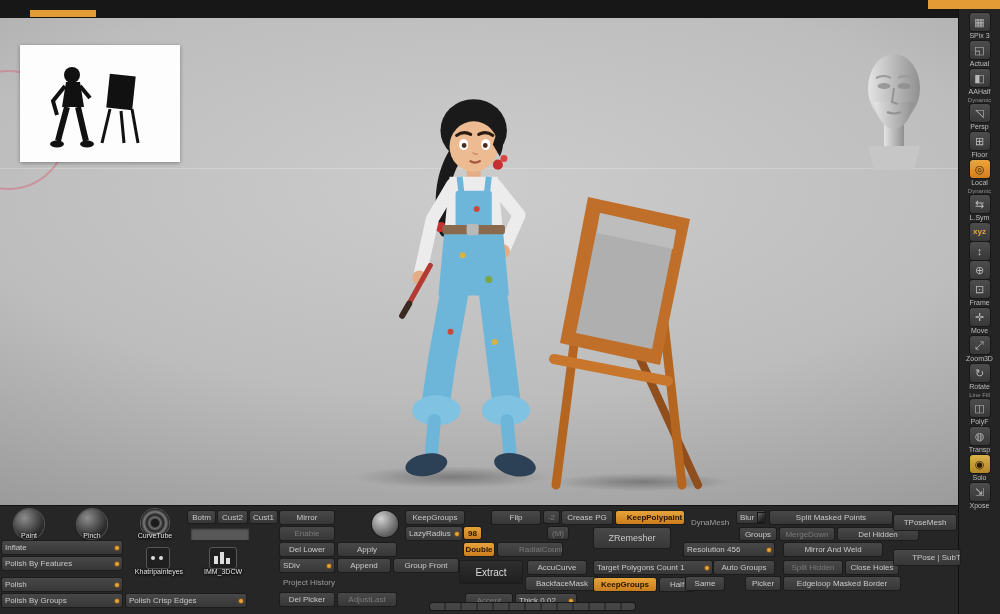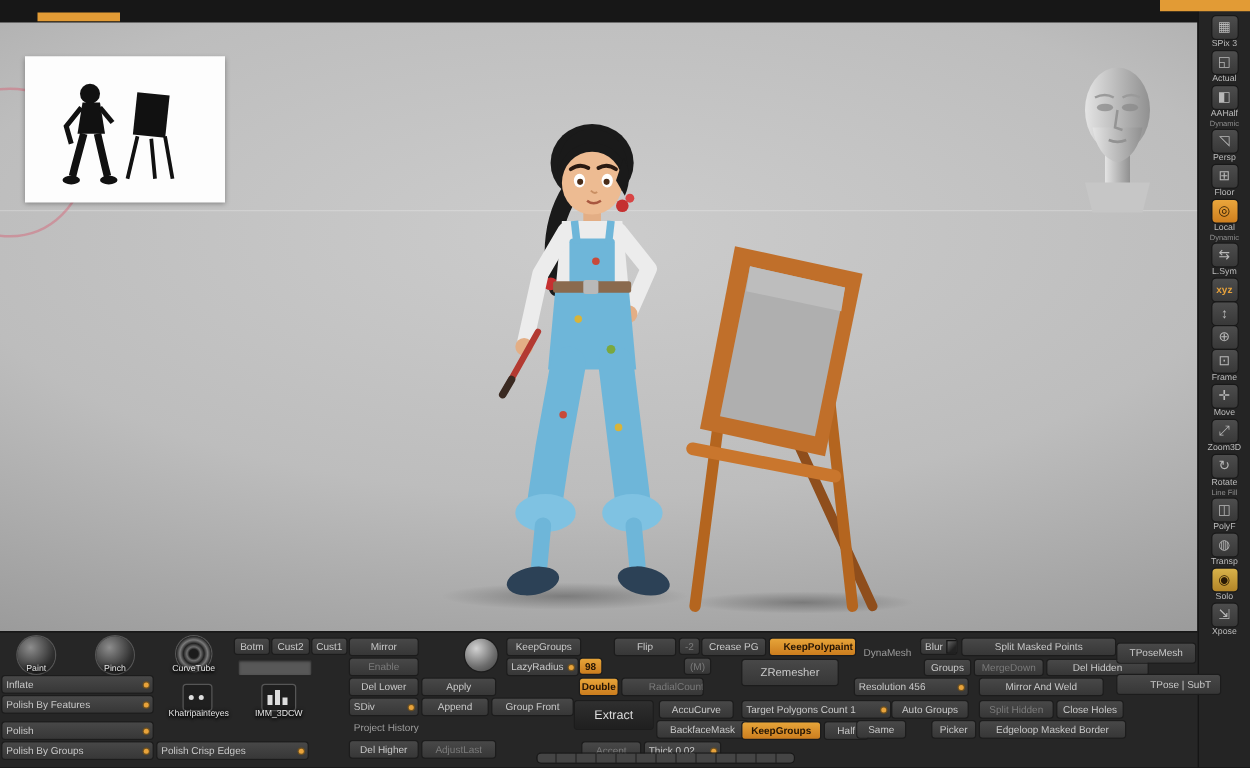--- a/index.html
+++ b/index.html
@@ -297,21 +297,21 @@
     </div>
 
     <div class="btn" style="left:280px;top:5px;width:54px;">Mirror</div>
     <div class="btn dim" style="left:280px;top:21px;width:54px;">Enable</div>
     <div class="btn" style="left:280px;top:37px;width:54px;">Del Lower</div>
     <div class="btn slider" style="left:280px;top:53px;width:54px;">
       <span>SDiv</span>
         <span class="dot"></span>
     </div>
     <div class="btn label-only" style="left:278px;top:70px;width:62px;">Project History</div>
-    <div class="btn" style="left:280px;top:87px;width:54px;">Del Higher</div>
+    <div class="btn" style="left:280px;top:87px;width:54px;">Del Picker</div>
     <div class="btn" style="left:338px;top:37px;width:58px;">Apply</div>
     <div class="btn" style="left:338px;top:53px;width:52px;">Append</div>
     <div class="btn" style="left:394px;top:53px;width:64px;">Group Front</div>
     <div class="btn dim" style="left:338px;top:87px;width:58px;">AdjustLast</div>
 
     <div class="sphere" style="left:372px;top:5px;"></div>
 
     <div class="btn" style="left:406px;top:5px;width:58px;">KeepGroups</div>
     <div class="btn slider" style="left:406px;top:21px;width:56px;">
       <span>LazyRadius</span>
@@ -360,18 +360,18 @@
 
     <div class="btn" style="left:770px;top:5px;width:122px;">Split Masked Points</div>
     <div class="btn dim" style="left:780px;top:22px;width:54px;height:12px;">MergeDown</div>
     <div class="btn" style="left:838px;top:22px;width:80px;height:12px;">Del Hidden</div>
     <div class="btn" style="left:784px;top:37px;width:98px;">Mirror And Weld</div>
     <div class="btn dim" style="left:784px;top:55px;width:58px;">Split Hidden</div>
     <div class="btn" style="left:846px;top:55px;width:52px;">Close Holes</div>
     <div class="btn" style="left:784px;top:71px;width:116px;">Edgeloop Masked Border</div>
 
     <div class="btn tall" style="left:894px;top:9px;width:62px;">TPoseMesh</div>
-    <div class="btn tall" style="left:894px;top:34px;width:82px;padding-left:22px;">TPose | SubT</div>
+    <div class="btn tall" style="left:894px;top:44px;width:66px;padding-left:22px;">TPose | SubT</div>
 
     <div class="scrollstrip"></div>
   </div>
 
 </div>
 
 </body></html>

